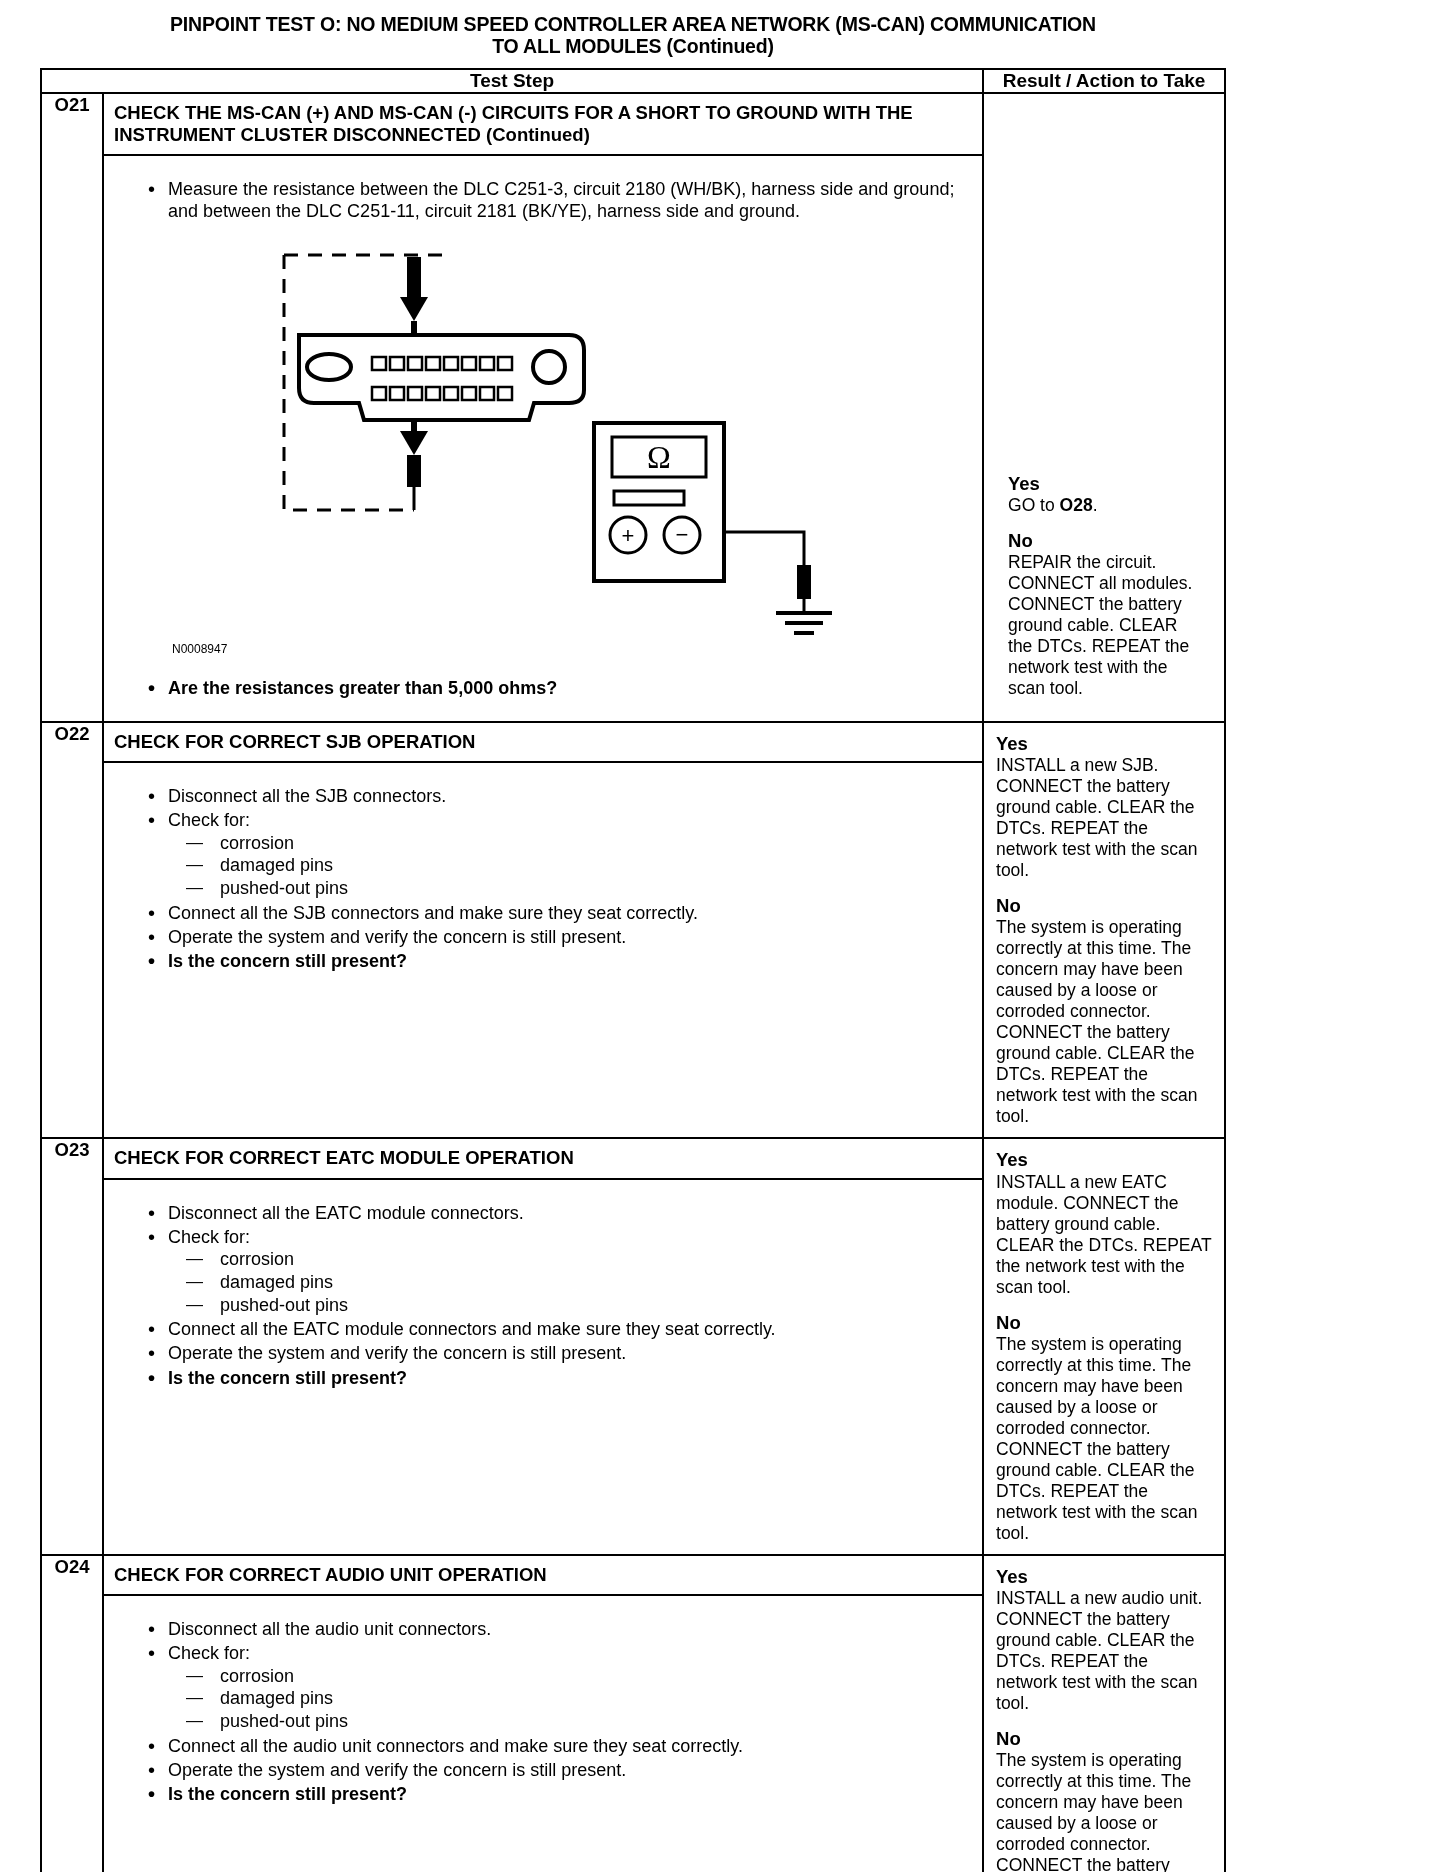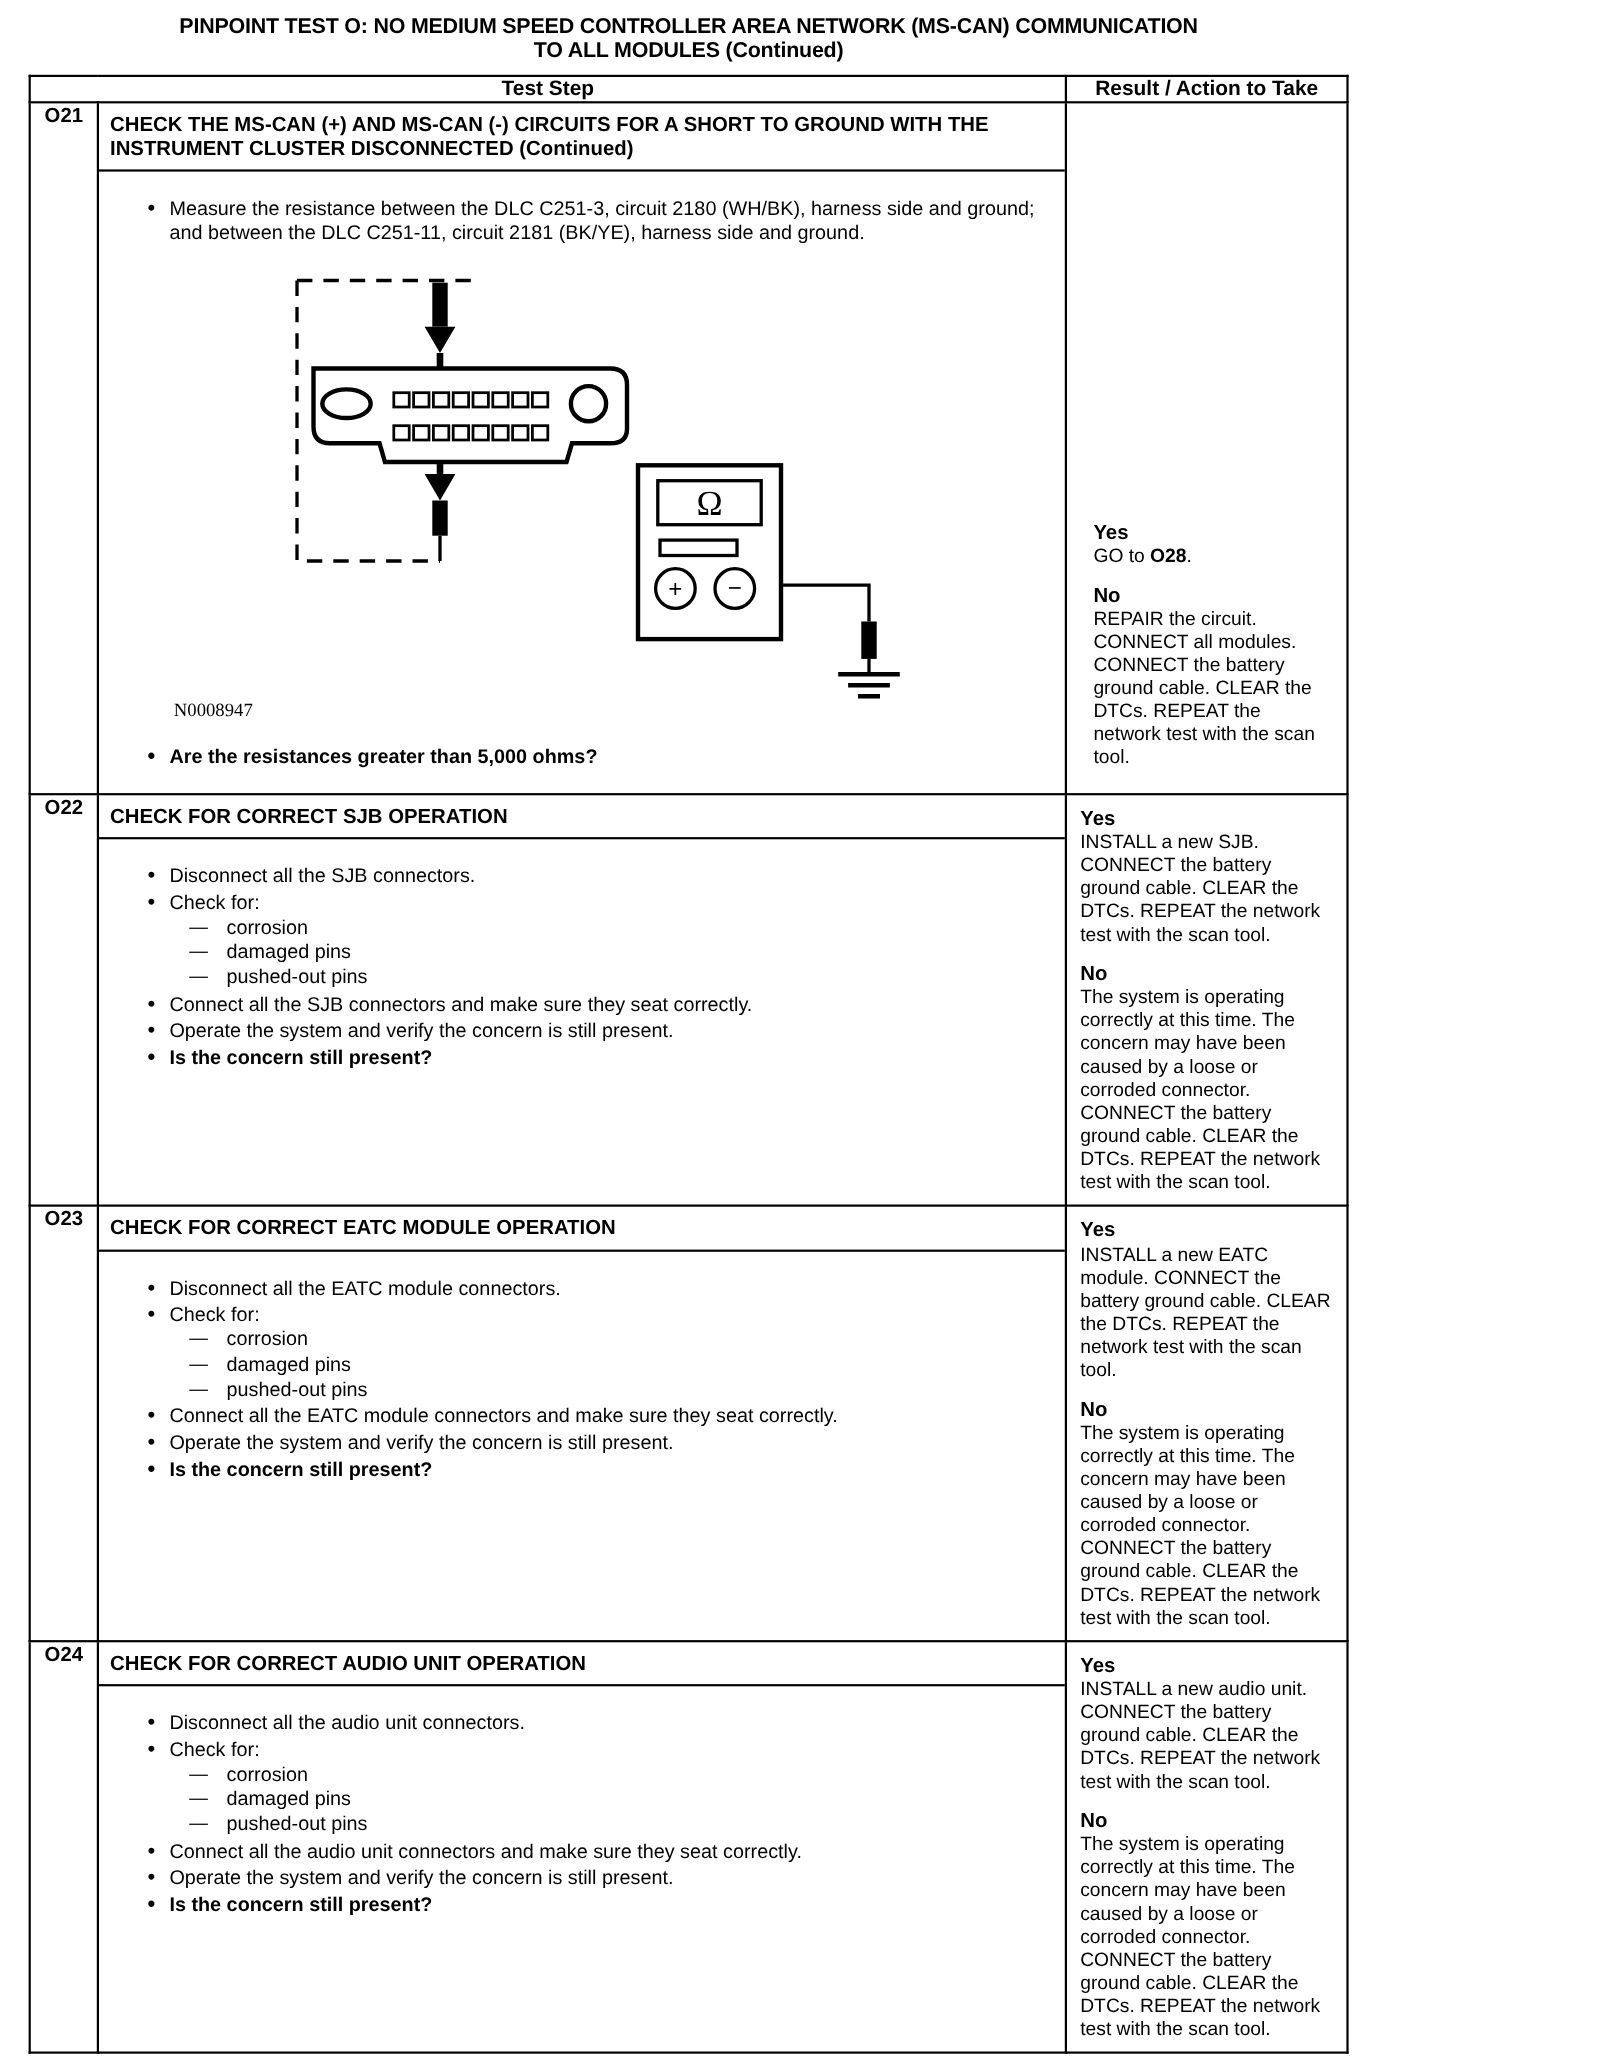--- a/index.html
+++ b/index.html
@@ -11,21 +11,21 @@
     width: 1456px;
     height: 1872px;
     font-family: "Liberation Sans", sans-serif;
     color: #000000;
     position: relative;
   }
   .page {
     width: 1252px;
     height: 1872px;
     box-sizing: border-box;
-    padding: 14px 26px 8px 26px;
+    padding: 14px 26px 8px 40px;
     position: relative;
   }
   .doc-title {
     text-align: center;
     font-weight: bold;
     font-size: 19.5px;
     line-height: 1.12;
     letter-spacing: -0.2px;
     margin: 0 0 10px 0;
     padding: 0 4px;
@@ -122,22 +122,21 @@
 
   .fig-wrap {
     position: relative;
     height: 430px;
     margin-top: 6px;
   }
   .fig-id {
     position: absolute;
     left: 58px;
     bottom: 8px;
-    font-size: 17px;
-    font-family: Liberation Serif, serif;
+    font-size: 12px;
   }
   .q-line {
     margin-top: 4px;
   }
   .continued {
     text-align: right;
     font-size: 19px;
     margin-top: 4px;
     padding-right: 4px;
   }

